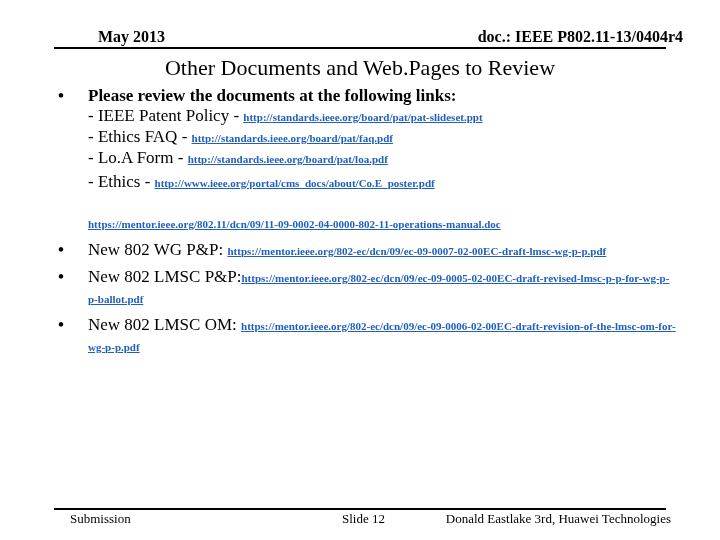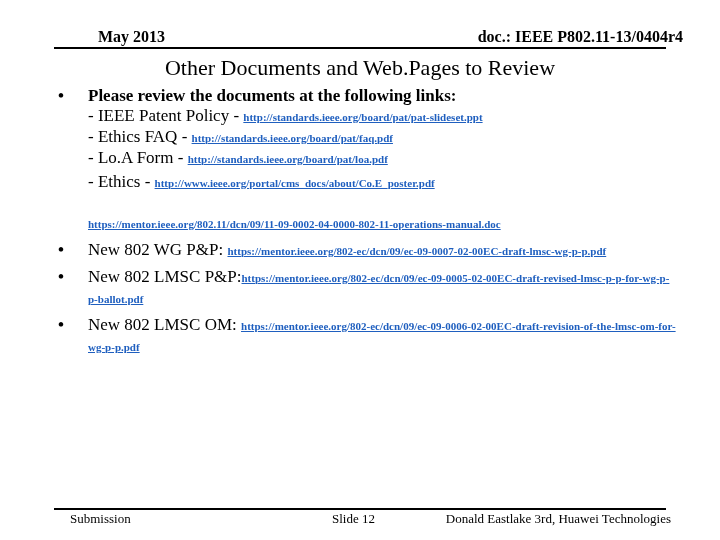--- a/index.html
+++ b/index.html
@@ -15,21 +15,21 @@
   .item { position: relative; padding-left: 30px; }
   .bullet { position: absolute; left: 0; top: 0; width: 30px; }
   .sub { margin: 0; }
   .lbl { font-weight: normal; }
   a.lnk { color: #1f5fbf; text-decoration: underline; font-size: 11px; font-weight: bold; }
   .gap { height: 3px; }
   .gap2 { height: 6px; }
   .ftr-rule { left: 54px; top: 508px; width: 612px; height: 2px; background: #000; }
   .ftr { top: 511px; font-size: 13px; line-height: 16px; }
   .ftr-left { left: 70px; }
-  .ftr-mid { left: 332px; text-align: center; }
+  .ftr-mid { left: 342px; text-align: center; }
   .ftr-right { right: 49px; }
 </style>
 </head>
 <body>
 
 <div class="abs hdr hdr-left">May 2013</div>
 <div class="abs hdr hdr-right">doc.: IEEE P802.11-13/0404r4</div>
 <div class="abs hdr-rule"></div>
 
 <div class="abs title">Other Documents and Web.Pages to Review</div>

